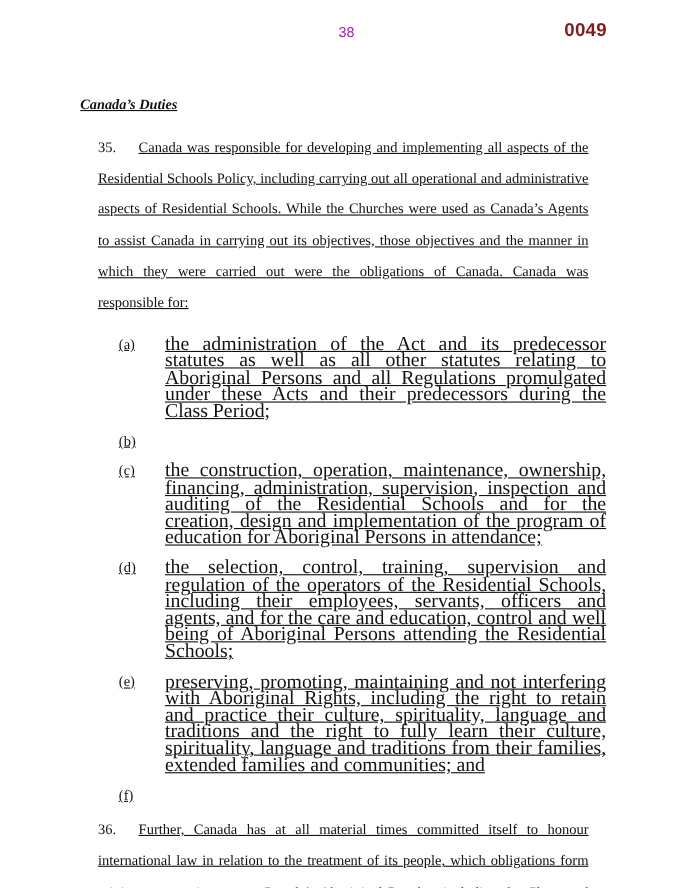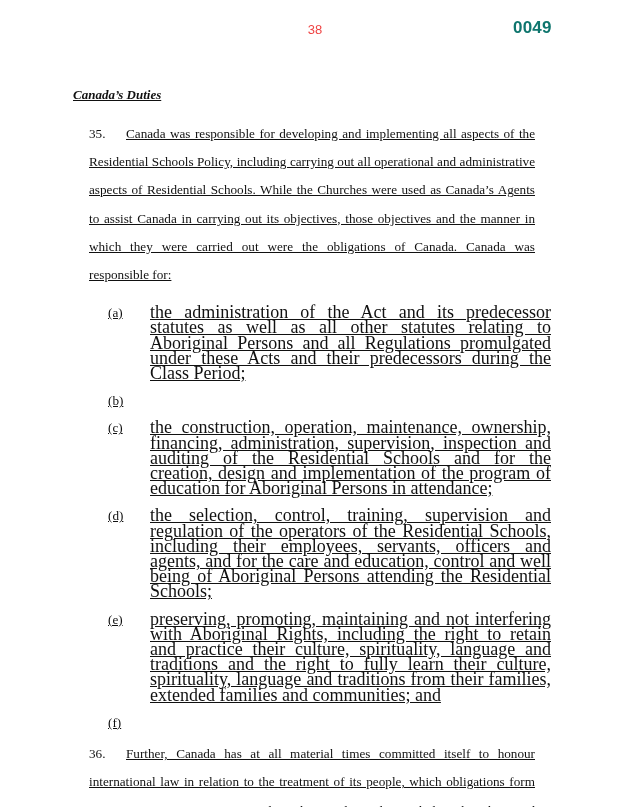--- a/index.html
+++ b/index.html
@@ -16,30 +16,30 @@
       color: #111111;
     }
     .page-number {
       position: absolute;
       top: 22px;
       left: 300px;
       width: 30px;
       text-align: center;
       font-family: "Liberation Sans", "DejaVu Sans", sans-serif;
       font-size: 13px;
-      color: #ef4444;
+      color: #a21caf;
     }
     .doc-stamp {
       position: absolute;
       top: 18px;
       left: 513px;
       font-family: "Liberation Sans", "DejaVu Sans", sans-serif;
       font-weight: bold;
       font-size: 17px;
-      color: #0f766e;
+      color: #7f1d1d;
       letter-spacing: 0.2px;
     }
     .content {
       position: absolute;
       top: 86px;
       left: 73px;
       width: 478px;
       text-decoration: underline;
     }
     .section-heading {

